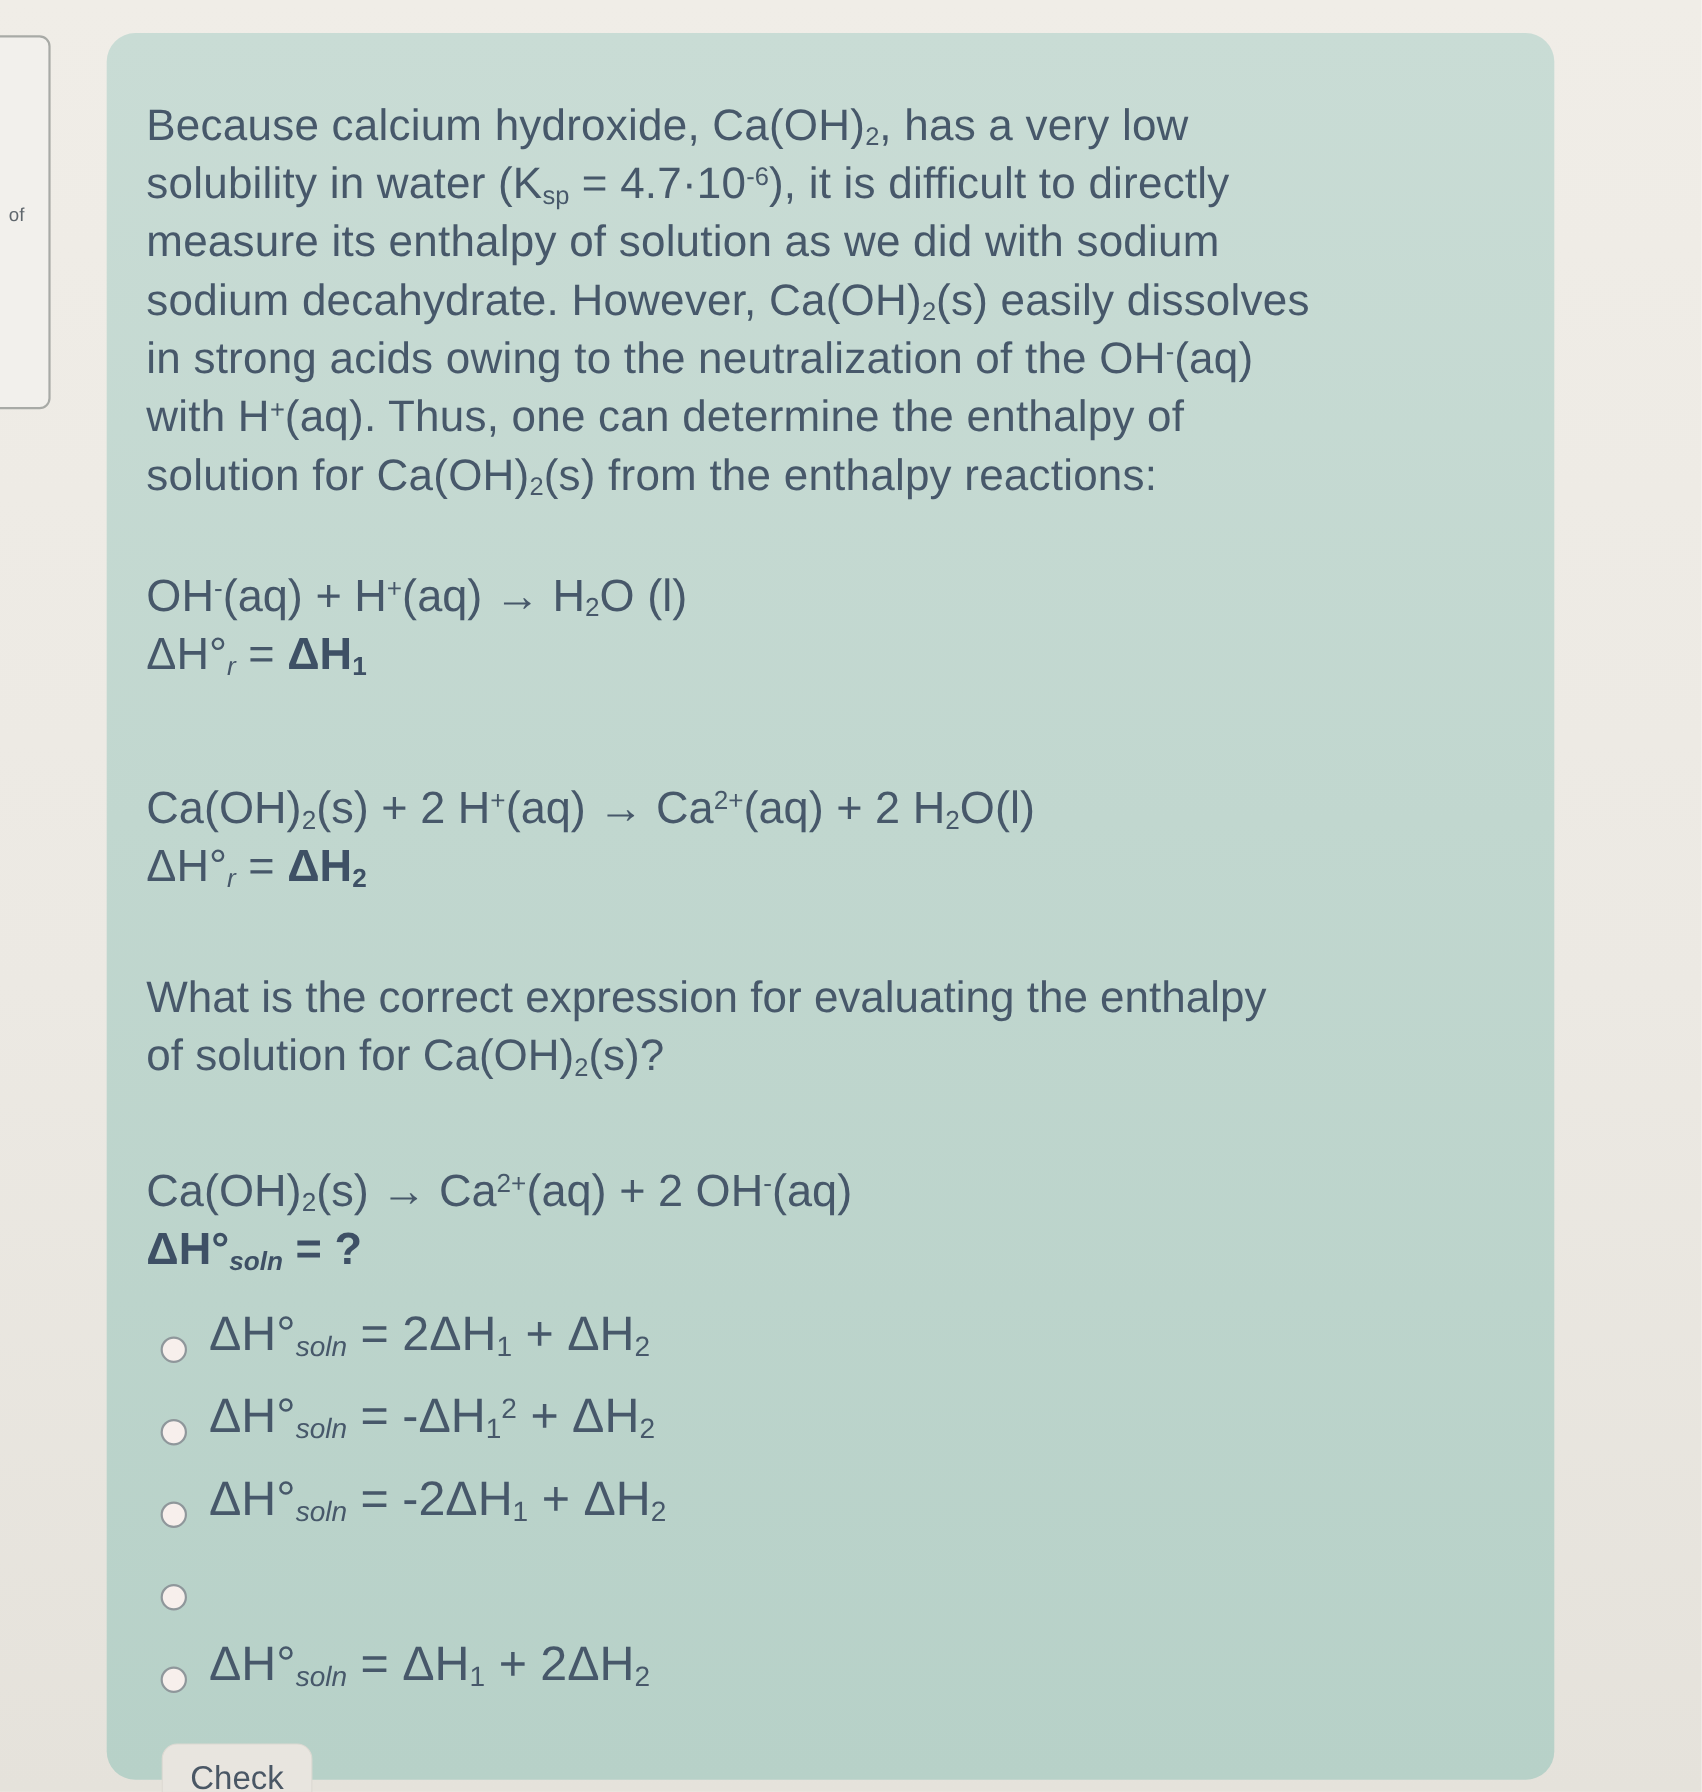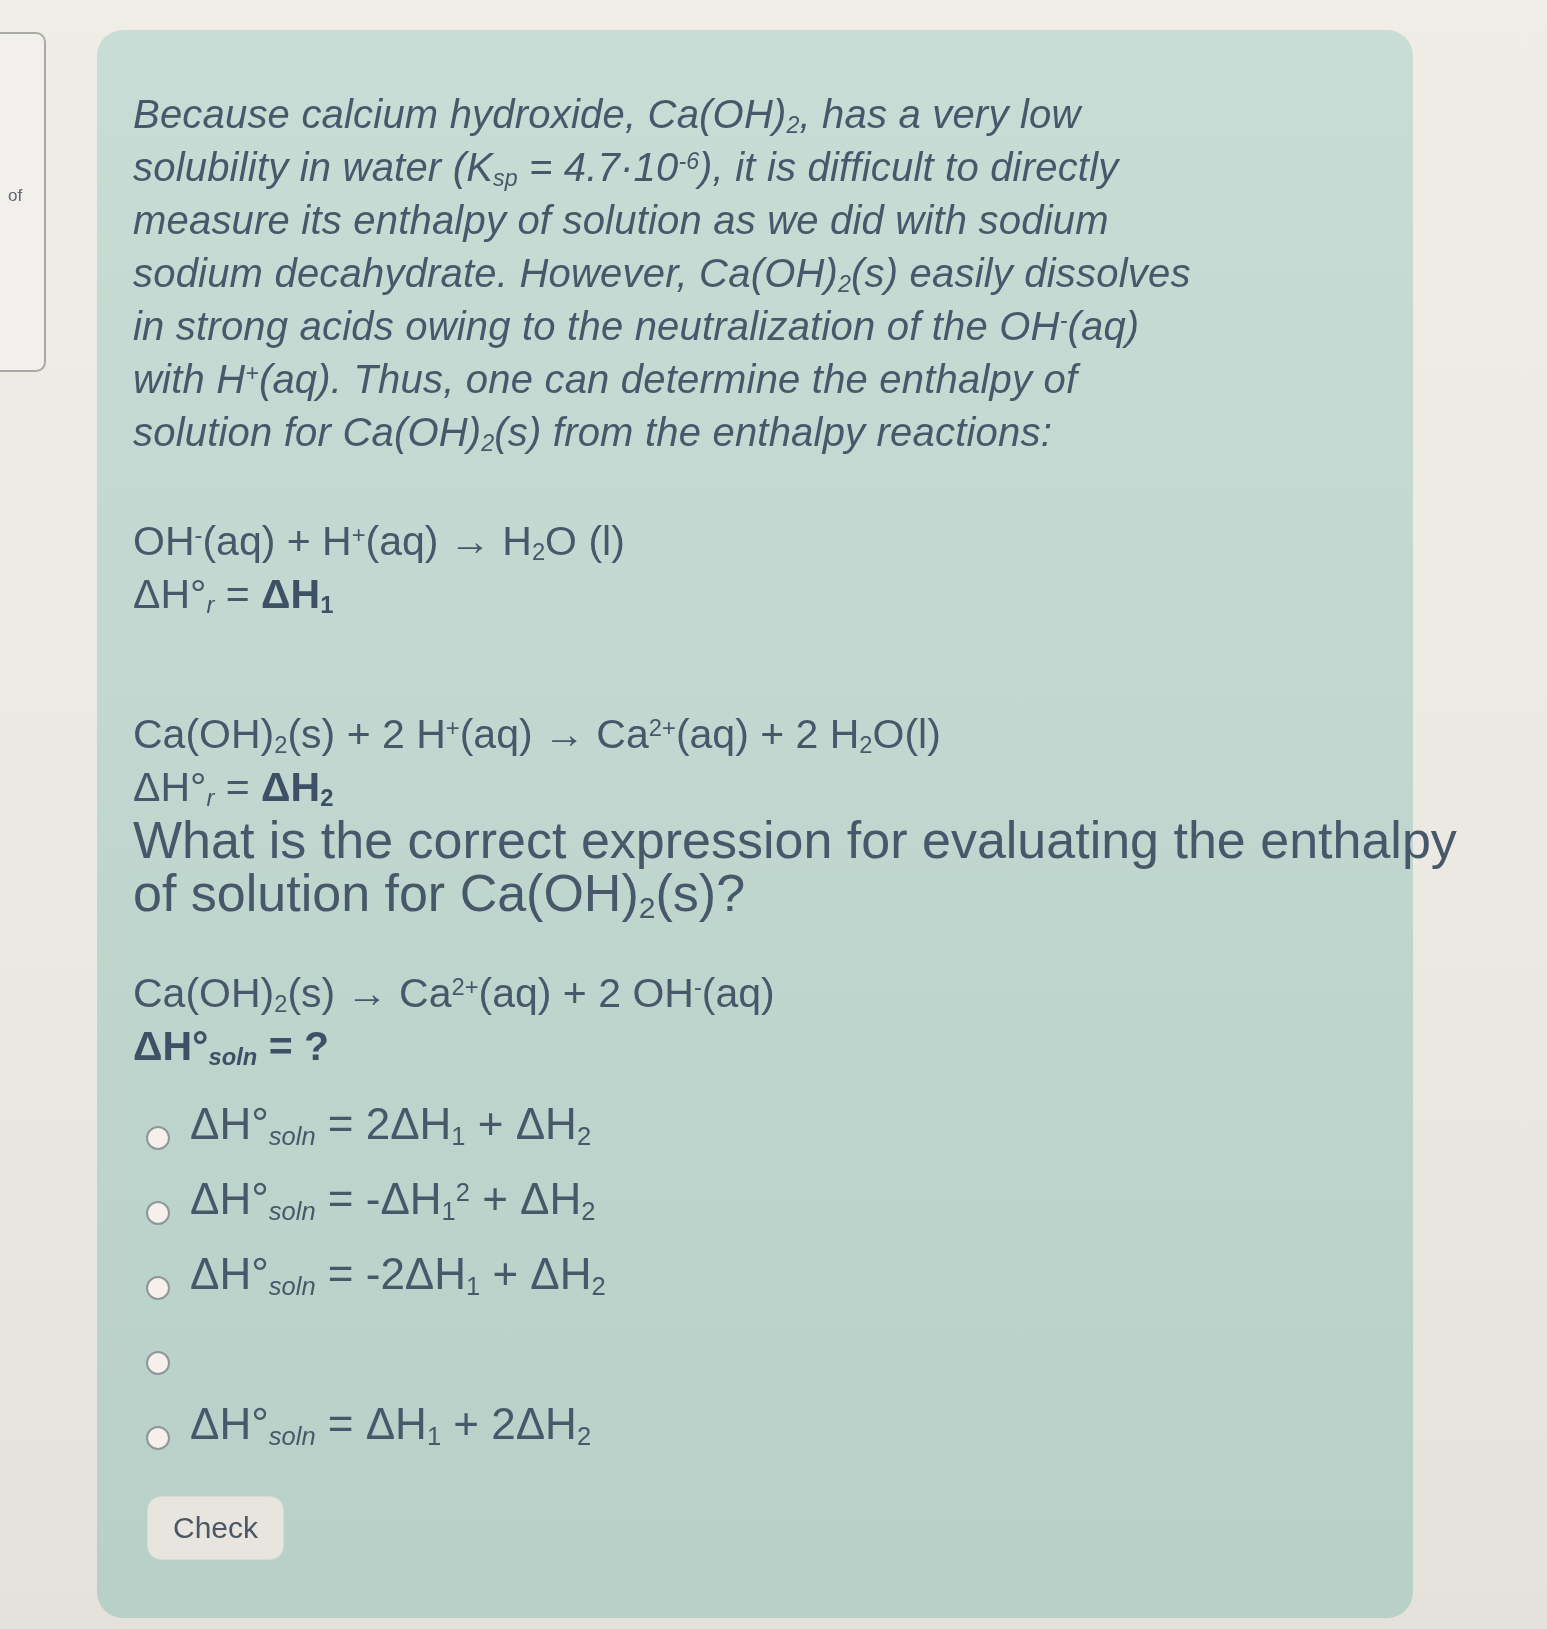--- a/index.html
+++ b/index.html
@@ -30,43 +30,43 @@
   
   .card {
     position: absolute;
     left: 97px; top: 30px;
     width: 1316px; height: 1588px;
     background: linear-gradient(180deg, #c9dcd5 0%, #c1d7cf 45%, #b7d1c8 100%);
     border-radius: 26px;
     padding: 58px 60px 0 36px;
   }
 
-  .intro { font-size: 40px; line-height: 53px; letter-spacing: 0.2px; font-style: italic; }
+  .intro { font-size: 40px; line-height: 53px; letter-spacing: 0.2px; }
   .intro .line { white-space: nowrap; }
 
   sub, sup { font-size: 0.58em; line-height: 0; letter-spacing: 0; }
   sub { vertical-align: -0.22em; }
   sup { vertical-align: 0.52em; }
   .b { font-weight: 700; color: #3e5065; }
   .i { font-style: italic; }
 
   .equation-row {
     display: flex;
     justify-content: space-between;
     align-items: baseline;
     font-size: 41px;
     line-height: 53px;
     white-space: nowrap;
     flex-direction: column;
   }
   .eq-1 { margin-top: 56px; }
   .eq-2 { margin-top: 87px; }
-  .eq-target { margin-top: 47px; }
+  .eq-target { margin-top: 69px; }
 
-  .question { font-size: 52px; line-height: 53px; }
+  .question { margin-top: 67px; font-size: 40px; line-height: 53px; }
   .question .line { white-space: nowrap; }
 
   .select-prompt { margin-top: 69px; font-size: 29px; color: #4a5a68; }
 
   .options { margin-top: 24px; }
   .option {
     display: flex;
     align-items: flex-end;
     margin-left: 13px;
     margin-bottom: 22px;

